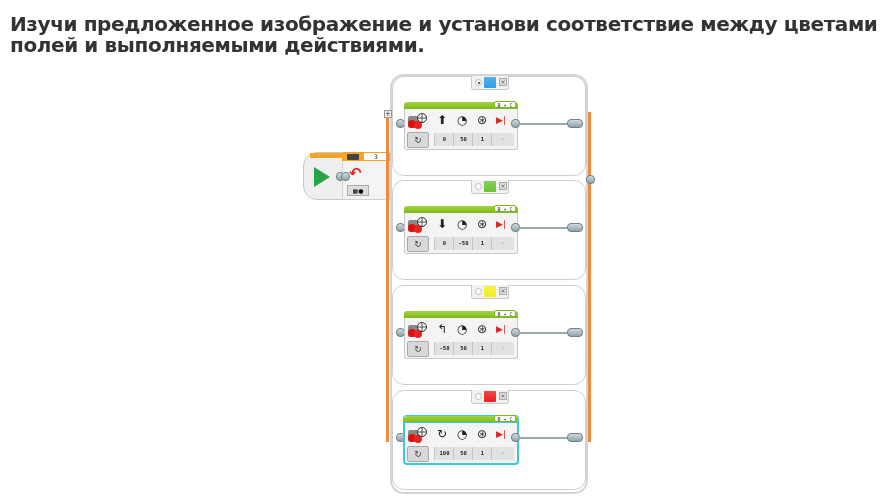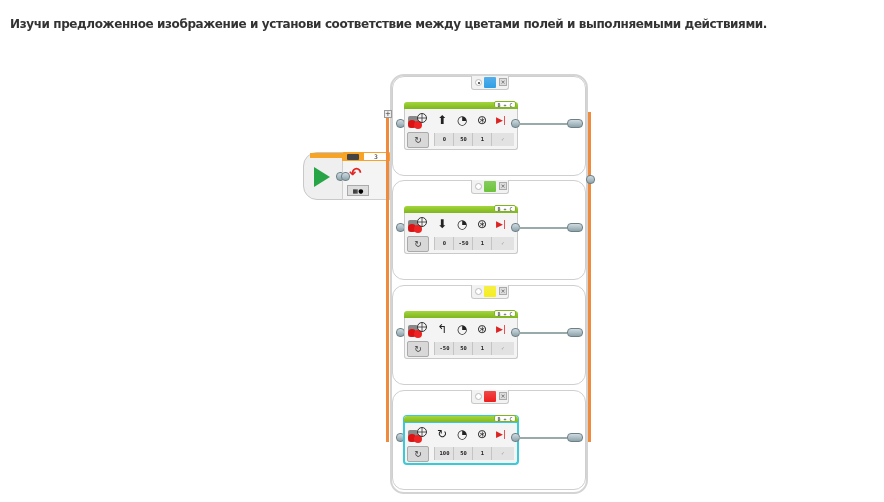--- a/index.html
+++ b/index.html
@@ -1,17 +1,17 @@
 <!DOCTYPE html>
 <html><head>
 <meta charset="utf-8">
 <style>
   html,body{margin:0;padding:0;background:#fff;}
   body{width:884px;height:502px;position:relative;overflow:hidden;font-family:"DejaVu Sans",sans-serif;}
-  .title{position:absolute;left:10px;top:14px;width:870px;font-family:"DejaVu Sans",sans-serif;font-weight:bold;font-size:12px;line-height:21px;color:#333;letter-spacing:-0.4px;}
+  .title{position:absolute;left:10px;top:14px;width:870px;font-family:"DejaVu Sans",sans-serif;font-weight:bold;font-size:20px;line-height:21px;color:#333;letter-spacing:-0.4px;}
   .canvas{position:absolute;left:0;top:0;width:884px;height:502px;}
   
   .sw-frame{position:absolute;left:390px;top:74px;width:198px;height:420px;border:2px solid #d4d4d4;border-radius:14px;background:#fff;box-sizing:border-box;}
   .case{position:absolute;left:392px;width:194px;height:100px;border:1.5px solid #cfcfcf;border-radius:12px;background:#fff;box-sizing:border-box;}
   .case-tab{position:absolute;left:471px;width:38px;height:14px;background:#f2f2f2;border:1px solid #c8c8c8;border-top:none;border-radius:0 0 3px 3px;box-sizing:border-box;}
   .radio{position:absolute;left:3px;top:3px;width:7px;height:7px;border-radius:50%;background:#fff;border:1px solid #bbb;box-sizing:border-box;}
   .radio.on::after{content:"";position:absolute;left:1.5px;top:1.5px;width:2px;height:2px;border-radius:50%;background:#333;}
   .swatch{position:absolute;left:12px;top:1px;width:12px;height:11px;border-radius:1px;}
   .xbtn{position:absolute;left:27px;top:2px;width:8px;height:8px;background:#ddd;border:1px solid #aaa;box-sizing:border-box;font-size:6px;line-height:6px;text-align:center;color:#555;}
   .orange-l{position:absolute;left:386px;top:112px;width:3px;height:330px;background:#f08a3c;}

